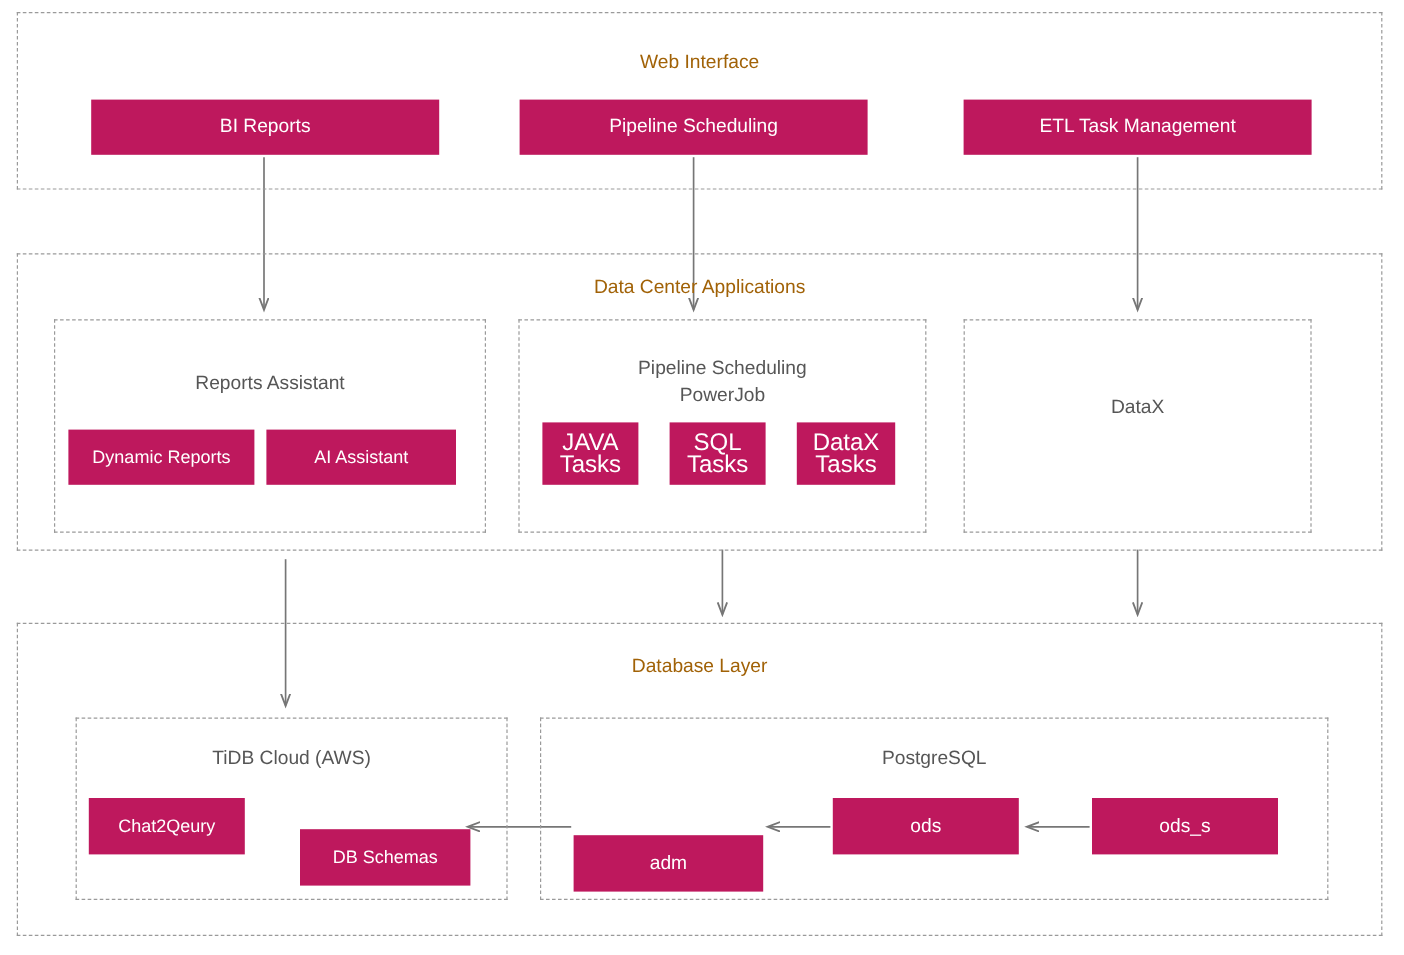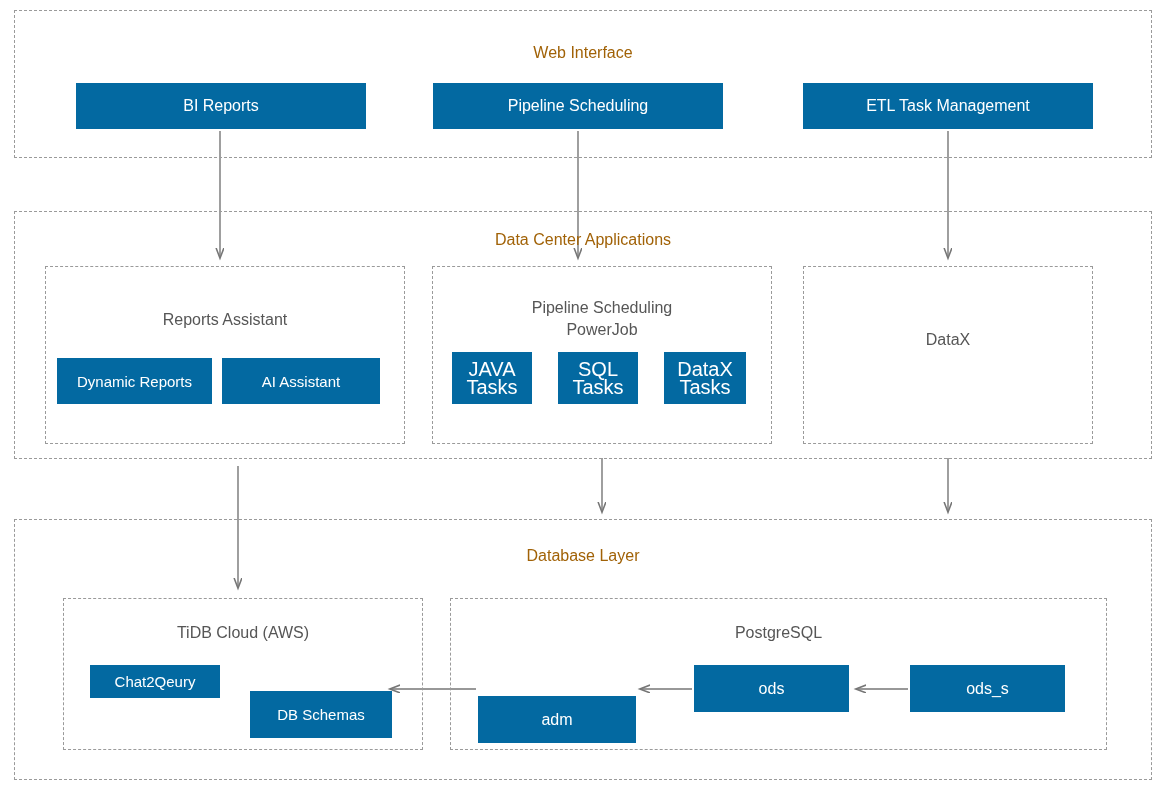--- a/index.html
+++ b/index.html
@@ -52,21 +52,21 @@
     text-align: center;
     color: #565656;
     font-size: 16px;
     line-height: 22px;
     white-space: nowrap;
   }
 
   
   .node {
     position: absolute;
-    background: #0369a1;
+    background: #be185d;
     color: #ffffff;
     display: flex;
     align-items: center;
     justify-content: center;
     text-align: center;
     box-sizing: border-box;
     font-size: 16px;
     line-height: 20px;
     white-space: pre-line;
   }
@@ -153,21 +153,21 @@
     <div class="group-title" style="top:62px;">DataX</div>
   </div>
 
   <div class="layer" style="left:14px; top:519px; width:1138px; height:261px;">
     <div class="layer-title" style="top:26px;">Database Layer</div>
   </div>
 
   <div class="group" style="left:63px; top:598px; width:360px; height:152px;">
     <div class="group-title" style="top:23px;">TiDB Cloud (AWS)</div>
   </div>
-  <div class="node small" style="left:90px; top:665px; width:130px; height:33px;">Chat2Qeury</div>
+  <div class="node small" style="left:74px; top:665px; width:130px; height:47px;">Chat2Qeury</div>
   <div class="node small" style="left:250px; top:665px; width:142px; height:47px;margin-top:26px;">DB Schemas</div>
 
   <div class="group" style="left:450px; top:598px; width:657px; height:152px;">
     <div class="group-title" style="top:23px;">PostgreSQL</div>
   </div>
   <div class="node" style="left:478px; top:665px; width:158px; height:47px;margin-top:31px;">adm</div>
   <div class="node" style="left:694px; top:665px; width:155px; height:47px;">ods</div>
   <div class="node" style="left:910px; top:665px; width:155px; height:47px;">ods_s</div>
 
 </div>

